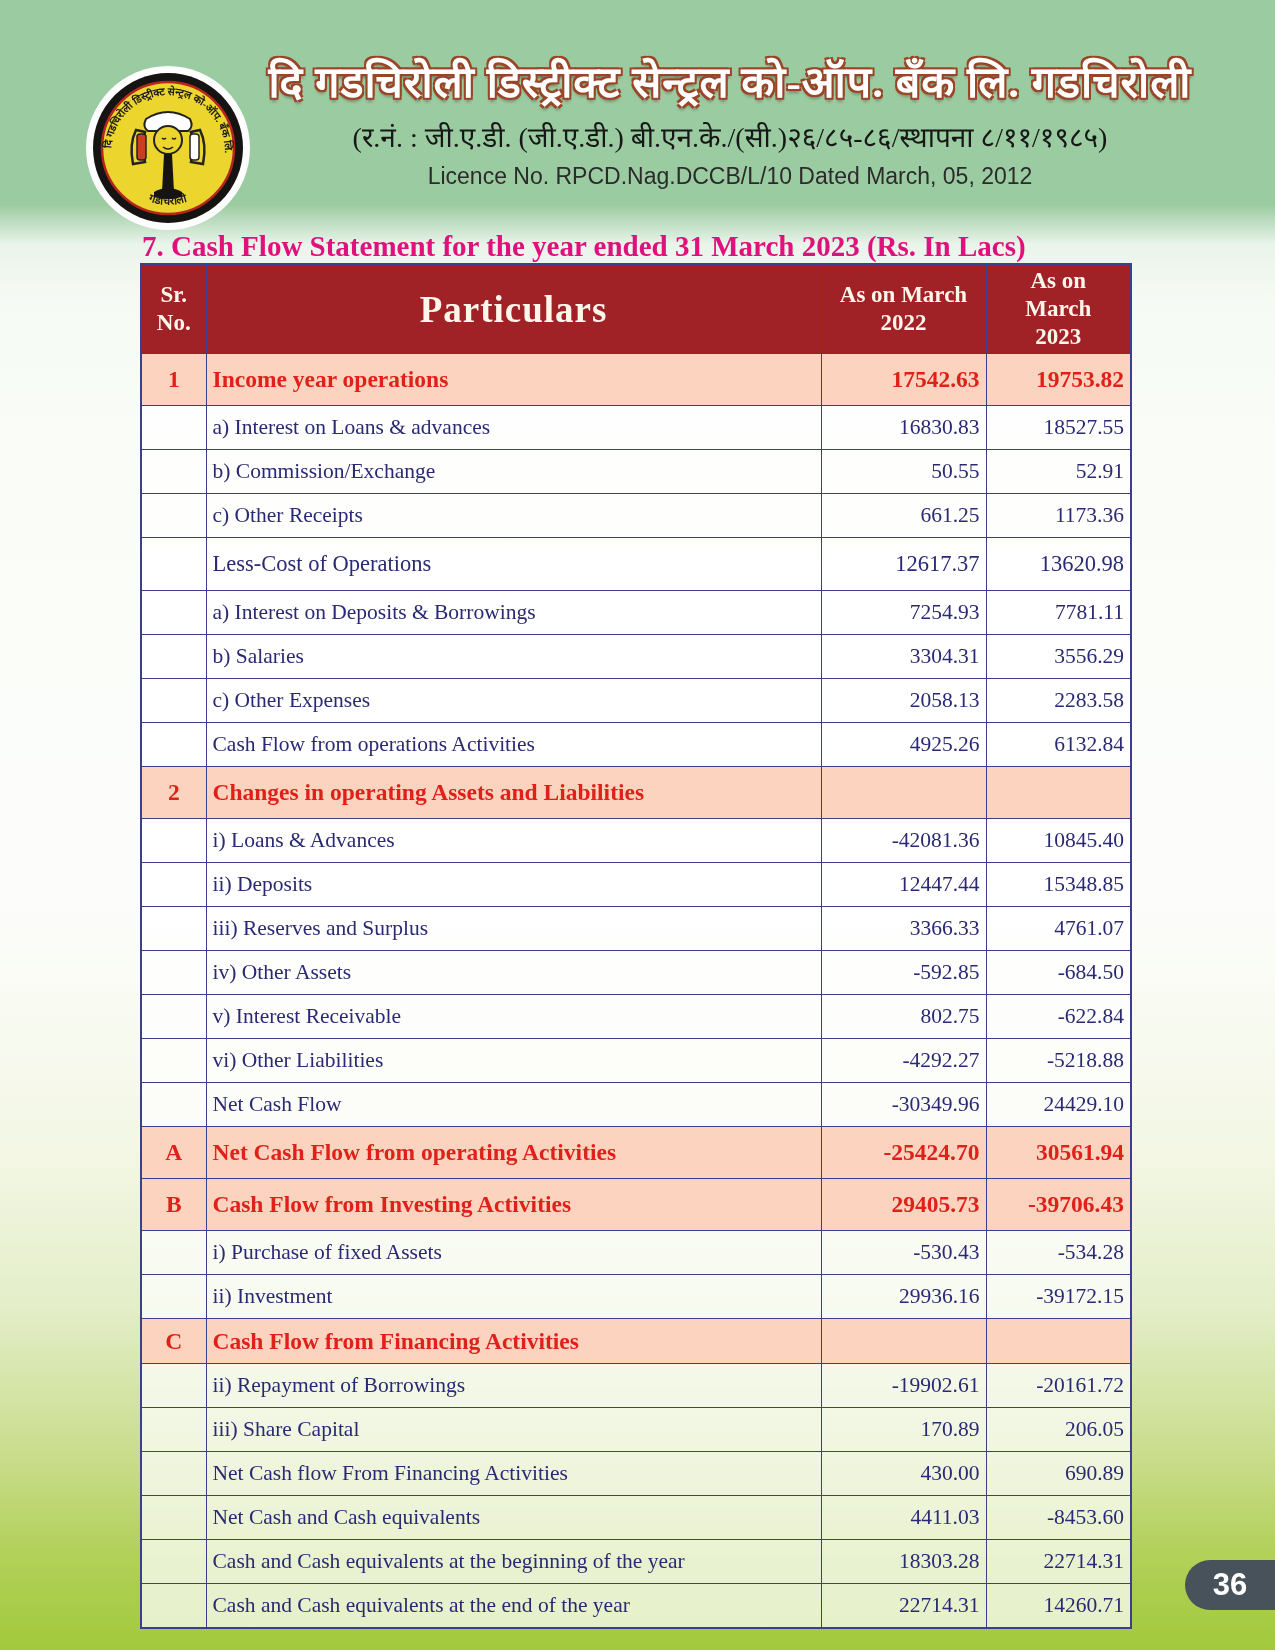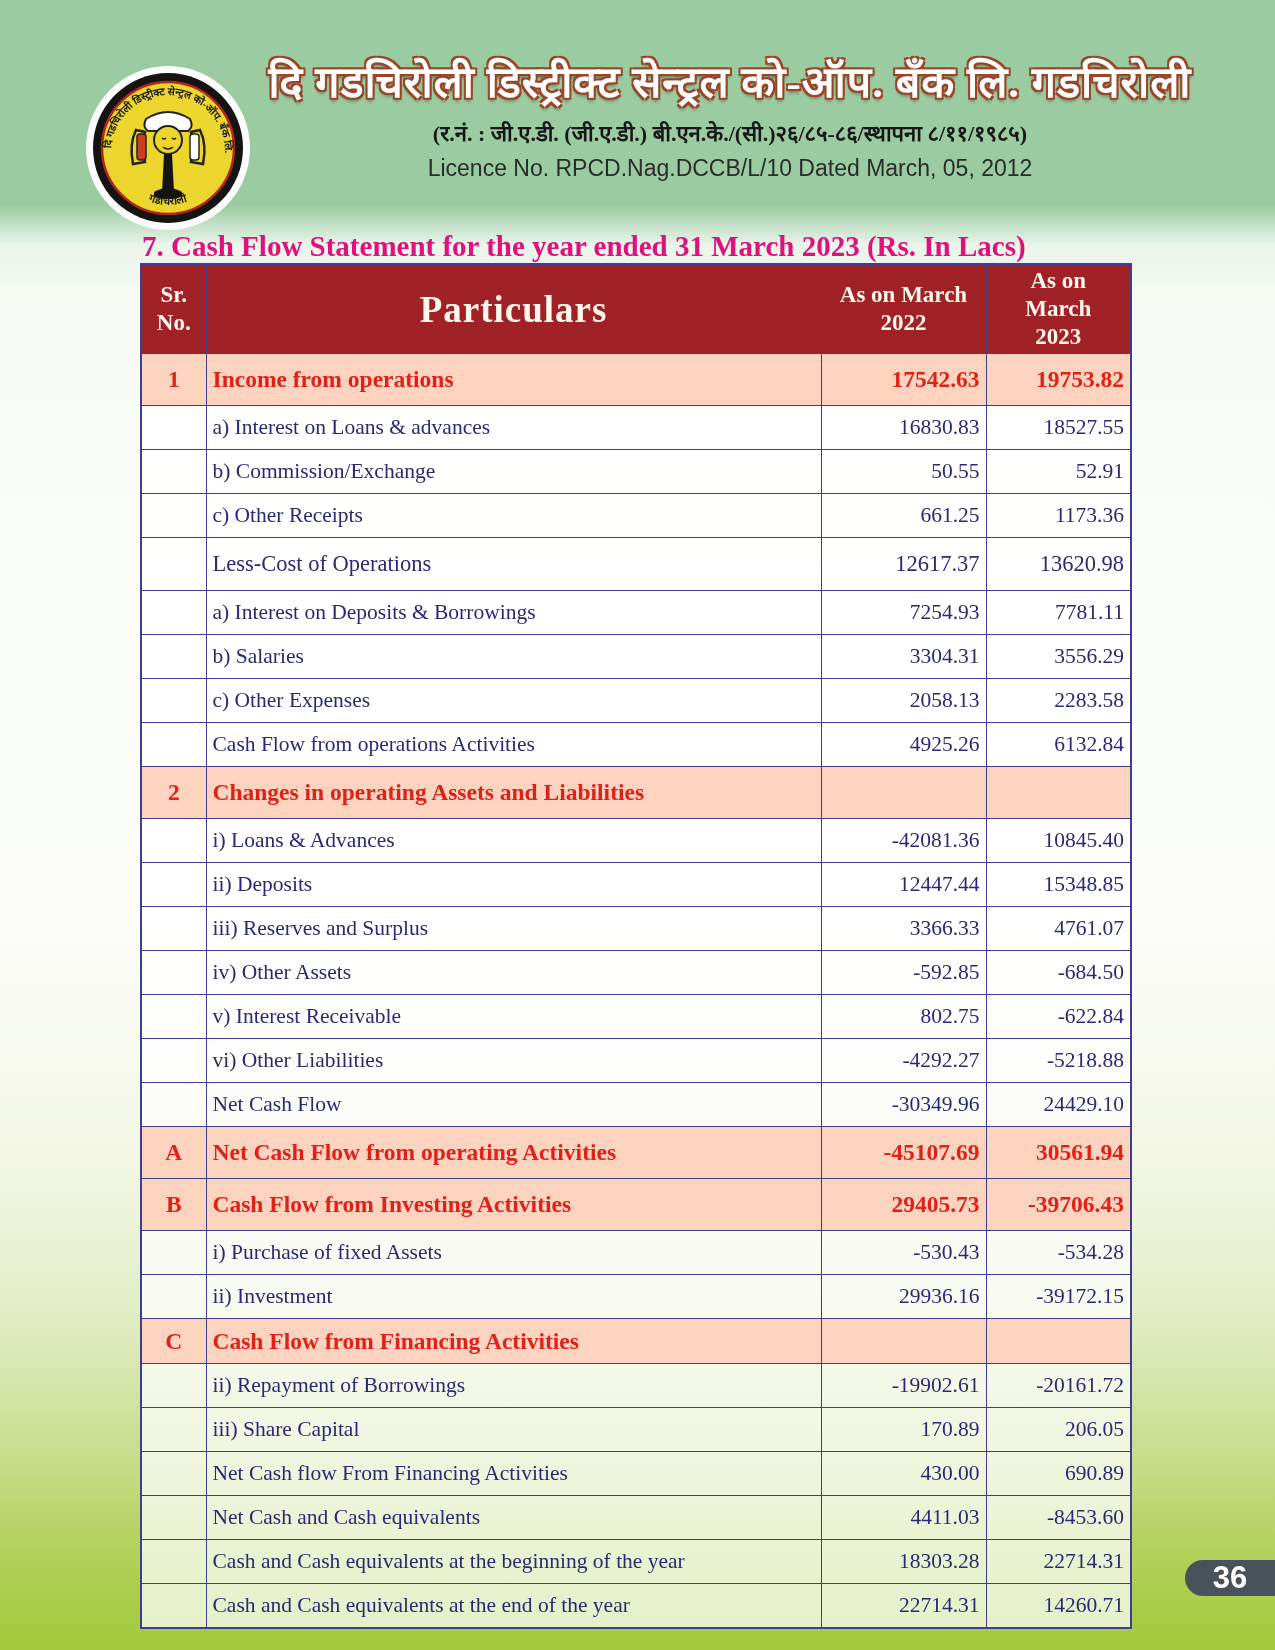--- a/index.html
+++ b/index.html
@@ -12,21 +12,21 @@
       #cadd8e 88%, #b2d15a 94%, #a2c93c 100%);
   }
   
   .logo-wrap{position:absolute; left:84px; top:64px; width:168px; height:168px;}
   .title-block{position:absolute; left:235px; top:58px; width:990px; text-align:center;}
   .bank-title{
     font-size:43px; font-weight:700; line-height:1.15; color:#ffffff; letter-spacing:1px;
     text-shadow:-2px -2px 0 #9a4527, 2px -2px 0 #9a4527, -2px 2px 0 #9a4527,
                  2px 2px 0 #9a4527, 0 4px 3px rgba(60,20,10,.35);
   }
-  .bank-reg{margin-top:10px; font-size:22px; font-weight:700; color:#171717;}
+  .bank-reg{margin-top:10px; font-size:28px; font-weight:400; color:#171717;}
   .bank-licence{margin-top:8px; font-size:23px; color:#2b2b2b; font-family:"Liberation Sans", sans-serif;}
   
   .section-title{
     position:absolute; left:142px; top:230px; width:990px;
     font-size:29px; font-weight:700; color:#e0107c;
   }
   
   table.cashflow{
     position:absolute; left:140px; top:263px; width:990px;
     border-collapse:collapse; table-layout:fixed;
@@ -48,21 +48,21 @@
   .c-val{text-align:right; padding-right:16px;}
   .row-normal td{height:39px;}
   .row-bold td{height:48px; font-weight:400; font-size:22.5px;}
   .row-section td, .row-section-small td{
     background:#fbd3bf; color:#df2119; font-weight:700; font-size:23.5px;
   }
   .row-section td{height:47px;}
   .row-section-small td{height:40px;}
   
   .page-pill{
-    position:absolute; right:0; top:1560px; width:90px; height:36px;
+    position:absolute; right:0; top:1560px; width:90px; height:50px;
     background:#47525b; border-radius:26px 0 0 26px;
     display:flex; align-items:center; justify-content:center;
     color:#ffffff; font-family:"Liberation Sans", sans-serif;
     font-size:31px; font-weight:700;
   }
 </style>
 </head>
 <body>
 
 <div class="page">
@@ -126,21 +126,21 @@
         <th>
             <span class="th-text">As on
 March
 2023</span>
           </th>
       </tr>
     </thead>
     <tbody>
         <tr class="row-section">
           <td class="c-sr">1</td>
-          <td class="c-label">Income from operations</td>
+          <td class="c-label">Income year operations</td>
           <td class="c-val">17542.63</td>
           <td class="c-val">19753.82</td>
         </tr>
         <tr class="row-normal">
           <td class="c-sr"></td>
           <td class="c-label">a)  Interest on Loans &amp; advances</td>
           <td class="c-val">16830.83</td>
           <td class="c-val">18527.55</td>
         </tr>
         <tr class="row-normal">
@@ -229,21 +229,21 @@
         </tr>
         <tr class="row-normal">
           <td class="c-sr"></td>
           <td class="c-label">Net Cash Flow</td>
           <td class="c-val">-30349.96</td>
           <td class="c-val">24429.10</td>
         </tr>
         <tr class="row-section">
           <td class="c-sr">A</td>
           <td class="c-label">Net Cash Flow from operating Activities</td>
-          <td class="c-val">-45107.69</td>
+          <td class="c-val">-25424.70</td>
           <td class="c-val">30561.94</td>
         </tr>
         <tr class="row-section">
           <td class="c-sr">B</td>
           <td class="c-label">Cash Flow from Investing Activities</td>
           <td class="c-val">29405.73</td>
           <td class="c-val">-39706.43</td>
         </tr>
         <tr class="row-normal">
           <td class="c-sr"></td>

